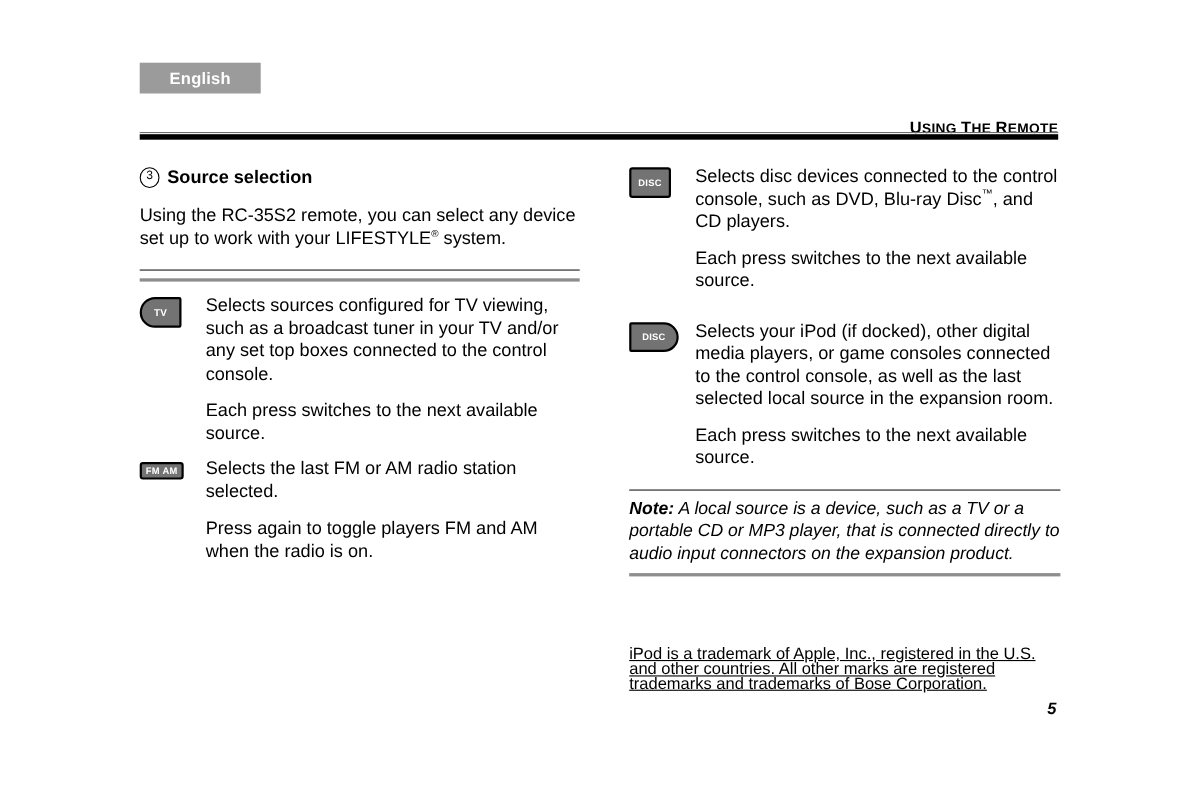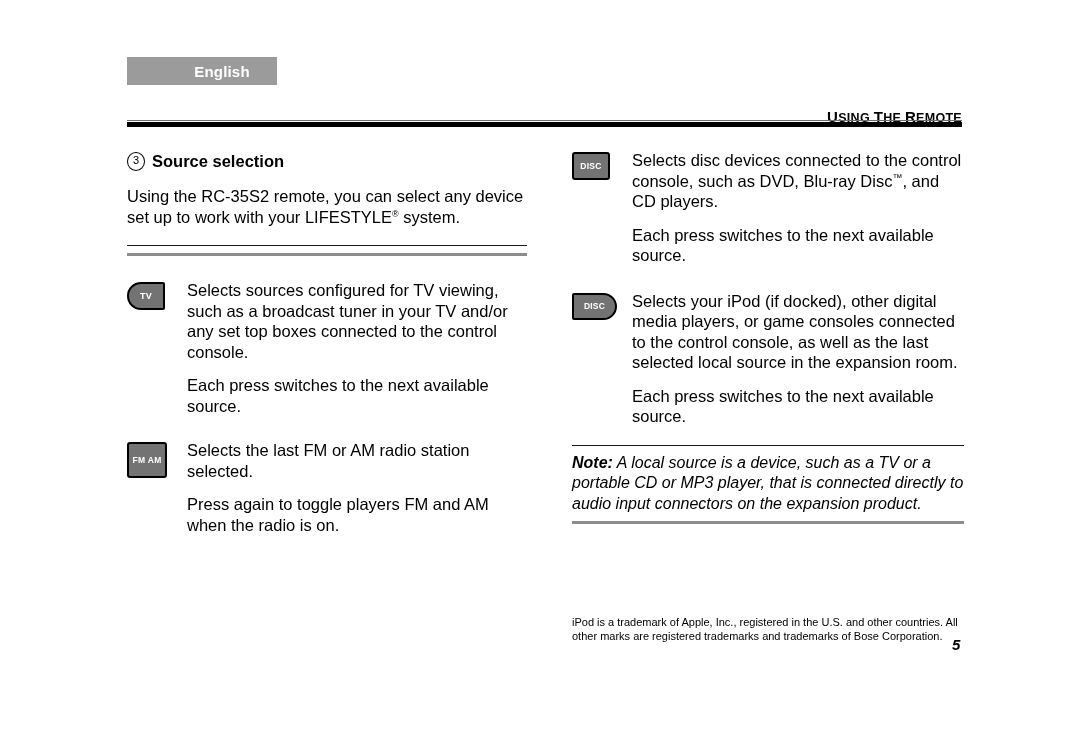--- a/index.html
+++ b/index.html
@@ -31,21 +31,20 @@
     width: 110px;
     height: 28px;
     background: #9b9b9b;
     color: #ffffff;
     font-size: 15px;
     font-weight: bold;
     display: flex;
     align-items: center;
     justify-content: center;
     letter-spacing: 0.2px;
-    padding-left: 40px;
   }
 
   .running-head {
     position: absolute;
     right: 118px;
     top: 108px;
     font-size: 12.5px;
     font-weight: bold;
     letter-spacing: 0.3px;
     white-space: nowrap;
@@ -141,21 +140,21 @@
   }
   .note-text b {
     font-style: italic;
     font-weight: bold;
   }
 
   
   .entry {
     display: flex;
     align-items: flex-start;
-    margin-top: 24px;
+    margin-top: 12px;
   }
   .entry-key {
     width: 60px;
     flex: 0 0 60px;
     padding-top: 2px;
   }
   .entry-body { flex: 1; }
   .entry-body p { margin: 0; }
   .entry-body p + p { margin-top: 13px; }
 
@@ -181,41 +180,42 @@
   }
   .key-other {
     width: 45px;
     height: 27px;
     border-radius: 2px 14px 14px 2px;
     font-size: 8.5px;
     letter-spacing: 0.2px;
   }
   .key-rect {
     width: 40px;
-    height: 36px;
+    height: 16px;
     border-radius: 3px;
     font-size: 8.5px;
     letter-spacing: 0.3px;
   }
   .key-disc {
     width: 38px;
     height: 28px;
     border-radius: 3px;
     font-size: 8.5px;
     letter-spacing: 0.3px;
   }
 
   
   .footer-note {
     position: absolute;
     left: 572px;
-    top: 616px;
+    top: 588px;
     width: 395px;
-    font-size: 11px;
+    font-size: 15px;
     line-height: 13.5px;
+    text-decoration: underline;
   }
   .page-number {
     position: absolute;
     left: 952px;
     top: 636px;
     font-size: 15px;
     font-weight: bold;
     font-style: italic;
   }
 </style>

